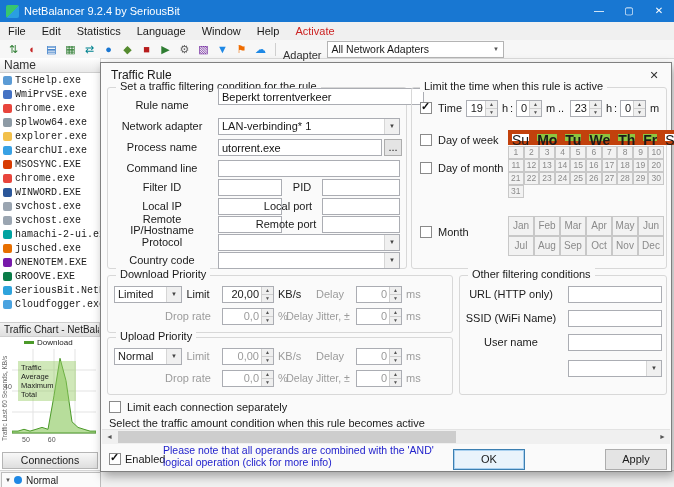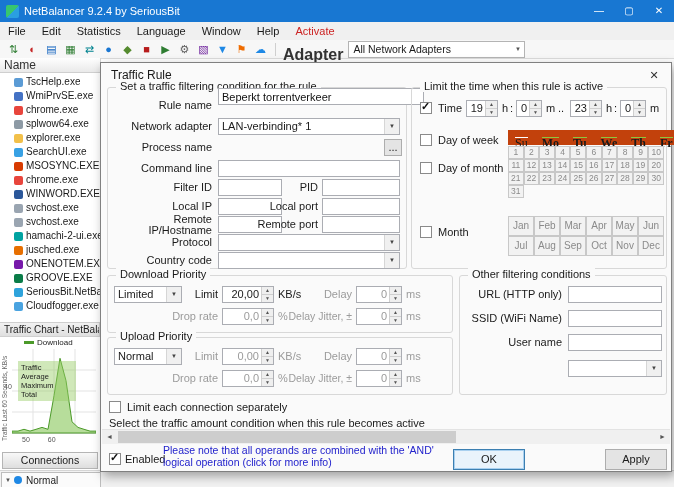--- a/index.html
+++ b/index.html
@@ -15,28 +15,28 @@
   .win-btns{display:flex;height:100%;}
   .win-btn{width:30px;color:#fff;font-size:10px;text-align:center;line-height:22px;}
   
   .menubar{position:absolute;left:0;top:22px;width:674px;height:18px;background:#f0f0f0;border-bottom:1px solid #e0e0e0;display:flex;align-items:center;}
   .menu-item{padding:0 8px;font-size:11px;line-height:18px;}
   
   .toolbar{position:absolute;left:0;top:40px;width:674px;height:18px;background:#f7f7f7;border-bottom:1px solid #dcdcdc;display:flex;align-items:center;}
   .tb-icons{display:flex;align-items:center;padding-left:4px;}
   .tb-icon{width:19px;text-align:center;font-size:11px;line-height:17px;}
   .tb-sep{width:1px;height:13px;background:#cfcfcf;margin:0 5px;}
-  .adapter-label{font-size:16px;margin:12px 5px 0 2px;color:#333;font-weight:bold;}
+  .adapter-label{font-size:11px;margin:12px 5px 0 2px;color:#333;}
   .adapter-combo{width:175px;height:15px;border:1px solid #b4b4b4;background:#fff;display:flex;align-items:center;}
   .adapter-combo .combo-text{flex:1;padding:0 4px;font-size:10.5px;white-space:nowrap;overflow:hidden;}
   .adapter-combo .combo-arr{width:13px;text-align:center;font-size:6px;color:#555;}
   
   .sidebar{position:absolute;left:0;top:58px;width:100px;height:264px;background:#fff;border-right:1px solid #d5d5d5;}
   .list-header{height:14px;background:linear-gradient(#fefefe,#e9e9e9);border-bottom:1px solid #cfcfcf;font-size:12px;line-height:14px;padding-left:4px;color:#333;}
-  .proc-row{height:14px;display:flex;align-items:flex-end;padding-left:14px;overflow:hidden;}
+  .proc-row{height:14px;display:flex;align-items:center;padding-left:3px;overflow:hidden;font-family:Liberation Mono, monospace;}
   .proc-icon{width:9px;height:9px;border-radius:2px;margin-right:3px;flex:none;}
   .proc-name{font-size:10px;white-space:nowrap;overflow:hidden;}
   
   .chart-header{position:absolute;left:0;top:322px;width:100px;height:15px;background:linear-gradient(#f2f2f2,#dfdfdf);border:1px solid #cfcfcf;border-left:none;box-sizing:border-box;font-size:10px;line-height:14px;padding-left:4px;white-space:nowrap;overflow:hidden;color:#222;}
   .chart-panel{position:absolute;left:0;top:337px;width:100px;height:111px;background:#fff;border-right:1px solid #d5d5d5;overflow:hidden;}
   .y-rot{position:absolute;top:104px;left:1px;transform:rotate(-90deg);transform-origin:0 0;font-size:6.5px;color:#666;white-space:nowrap;}
   .legend{position:absolute;left:24px;top:1px;display:flex;align-items:center;font-size:8px;color:#222;}
   .legend-swatch{width:10px;height:3px;background:#4c9a2a;margin-right:3px;}
   .y-tick{position:absolute;left:4px;top:46px;font-size:7px;color:#555;}
   .stats{position:absolute;left:18px;top:24px;width:52px;background:rgba(150,205,100,0.45);padding:2px 3px;}
@@ -49,38 +49,38 @@
   .priority-combo{position:absolute;left:1px;top:1px;width:98px;height:14px;background:#fbfbfb;border:1px solid #bdbdbd;display:flex;align-items:center;}
   .pc-chevron{font-size:6px;color:#555;margin:0 3px;}
   .pc-dot{width:8px;height:8px;border-radius:50%;background:#1e88e5;margin-right:4px;}
   .pc-text{font-size:10px;}
   
   .dialog{position:absolute;left:100px;top:62px;width:572px;height:410px;background:#fafafa;border:1px solid #808080;box-sizing:border-box;box-shadow:3px 4px 10px rgba(0,0,0,0.35);z-index:10;}
   .dlg-title{position:absolute;left:10px;top:5px;font-size:12px;color:#1a1a1a;}
   .dlg-close{position:absolute;right:6px;top:3px;width:22px;height:18px;text-align:center;line-height:18px;font-size:11px;color:#333;}
   .grp{position:absolute;border:1px solid #d8d8d8;border-radius:3px;box-sizing:border-box;}
   .grp-title{position:absolute;top:-8px;left:8px;background:#fafafa;padding:0 4px;font-size:11px;white-space:nowrap;}
-  .lbl{position:absolute;font-size:11px;line-height:17px;text-align:right;white-space:nowrap;}
+  .lbl{position:absolute;font-size:11px;line-height:17px;text-align:center;white-space:nowrap;}
   .lbl.wrap{white-space:normal;line-height:11px;}
   .llab{position:absolute;font-size:11px;line-height:17px;white-space:nowrap;}
   .dis{color:#9b9b9b !important;}
   .txt{position:absolute;height:17px;border:1px solid #abadb3;background:#fff;font-family:"Liberation Sans",sans-serif;font-size:11px;padding:0 3px;box-sizing:border-box;outline:none;color:#111;}
   .combo{position:absolute;height:17px;border:1px solid #abadb3;background:#fff;display:flex;box-sizing:border-box;}
   .combo .combo-text{flex:1;font-size:11px;line-height:15px;padding:0 3px;white-space:nowrap;overflow:hidden;}
   .combo .combo-arr{width:14px;background:#f0f0f0;border-left:1px solid #d6d6d6;text-align:center;line-height:15px;font-size:6px;color:#444;}
   .spin{position:absolute;height:17px;border:1px solid #abadb3;background:#fff;display:flex;box-sizing:border-box;}
   .spin-val{flex:1;font-size:11px;line-height:15px;padding:0 2px;text-align:right;overflow:hidden;}
   .spin-btns{width:11px;display:flex;flex-direction:column;border-left:1px solid #cfcfcf;}
   .sb{flex:1;font-size:5px;line-height:7px;text-align:center;background:#efefef;color:#555;}
   .sb + .sb{border-top:1px solid #cfcfcf;}
   .spin.dis .spin-val{color:#9b9b9b;}
   .cb{position:absolute;width:12px;height:12px;border:1px solid #8a8a8a;background:#fff;box-sizing:border-box;}
   .cb.on::after{content:"✓";position:absolute;left:0px;top:-3px;font-size:11px;font-weight:bold;color:#111;}
   .dow-grid{position:absolute;display:grid;grid-template-columns:repeat(7,1fr);}
-  .dow-c{border:7px solid #c2410c;background:#fff;font-size:12px;text-align:center;line-height:13px;height:15px;box-sizing:border-box;font-family:Liberation Serif, serif;}
+  .dow-c{border:4px solid #c2410c;background:#fff;font-size:14px;text-align:center;line-height:13px;height:15px;box-sizing:border-box;}
   .dow-c.sel{background:#8dc63f;font-weight:bold;}
   .dom-grid{position:absolute;display:grid;grid-template-columns:repeat(10,1fr);}
   .dom-c{border:1px solid #c8c8c8;background:#f2f2f2;color:#8a8a8a;font-size:8.5px;text-align:center;line-height:11px;height:13px;box-sizing:border-box;}
   .mon-grid{position:absolute;display:grid;grid-template-columns:repeat(6,1fr);}
   .mon-c{border:1px solid #c8c8c8;background:#f2f2f2;color:#8a8a8a;font-size:10px;text-align:center;line-height:18px;height:20px;box-sizing:border-box;}
   .btn{position:absolute;height:21px;background:#e4e4e4;border:1px solid #adadad;box-sizing:border-box;font-size:11px;text-align:center;line-height:19px;}
   .btn.primary{border-color:#3c7fb1;background:#e9f3fb;box-shadow:inset 0 0 0 1px #a9d0ef;}
   .note{position:absolute;left:62px;top:381px;width:288px;font-size:10.5px;line-height:12px;color:#2222cc;}
   .hscroll{position:absolute;left:1px;top:366px;width:568px;height:14px;background:#f0f0f0;border-top:1px solid #e3e3e3;}
   .hs-btn{position:absolute;top:0;width:15px;height:14px;font-size:7px;color:#555;text-align:center;line-height:14px;background:#f0f0f0;}
@@ -261,20 +261,21 @@
     <span class="lbl" style="left:4px;top:9px;width:100px">Rule name</span>
     <input class="txt" style="left: 110px; top: 0; width: 206px;" value="Beperkt torrentverkeer">
 
     <span class="lbl" style="left:4px;top:30px;width:100px">Network adapter</span>
     <div class="combo" style="left:110px;top:30px;width:182px">
       <span class="combo-text">LAN-verbinding* 1</span>
       <span class="combo-arr">▼</span>
     </div>
 
     <span class="lbl" style="left:4px;top:51px;width:100px">Process name</span>
+    <input class="txt" style="left: 110px; top: 51px; width: 164px;" value="utorrent.exe">
     <div class="btn" style="left:276px;top:51px;width:18px;height:17px;line-height:15px">...</div>
 
     <span class="lbl" style="left:4px;top:72px;width:100px">Command line</span>
     <input class="txt" style="left: 110px; top: 72px; width: 182px;" value="">
 
     <span class="lbl" style="left:4px;top:91px;width:100px">Filter ID</span>
     <input class="txt" style="left: 110px; top: 91px; width: 64px;" value="">
     <span class="lbl" style="left:178px;top:91px;width:32px">PID</span>
     <input class="txt" style="left: 214px; top: 91px; width: 78px;" value="">
 

